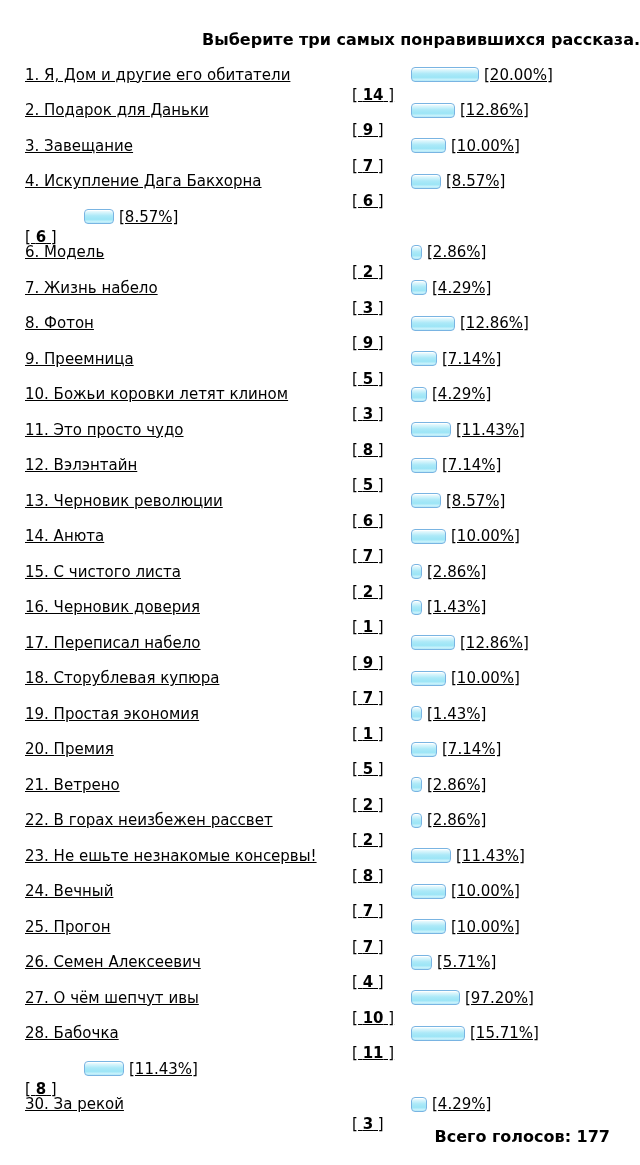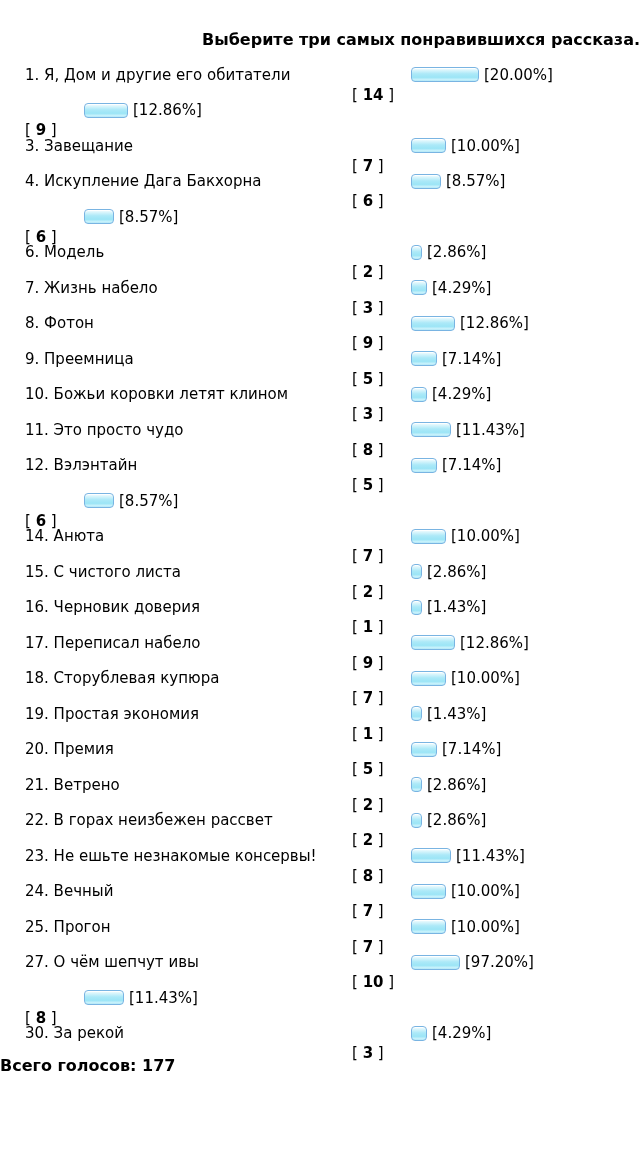--- a/index.html
+++ b/index.html
@@ -8,21 +8,21 @@
     font-family:"DejaVu Sans","Liberation Sans",sans-serif;
     font-size:15px;color:#000;
     -webkit-font-smoothing:antialiased;
   }
   .poll-title{
     margin-top:30px;
     text-align:right;
     font-weight:bold;
     font-size:16px;
   }
-  .rows{margin-top:8px;}
+  .rows{margin-top:8px;text-decoration:underline;}
   .row{
     height:35.5px;
     display:flex;
     align-items:center;
     padding-left:25px;
     white-space:nowrap;
   }
   .t{width:327px;overflow:hidden;}
   .c{width:59px;margin-top:40px;}
   .c b{font-weight:bold;}
@@ -36,41 +36,42 @@
       #f9feff 0%,
       #d8f5fc 18%,
       #ace9f8 45%,
       #9ce5f6 72%,
       #c9f2fc 90%,
       #b0e6f6 100%);
     box-shadow:inset 0 1px 0 rgba(255,255,255,0.85);
   }
   .p{margin-left:5px;}
   .total{
-    text-align:left;
+    text-align:right;
     font-weight:bold;
     font-size:16px;
     margin-top:5px;
     padding-right:30px;
   }
 </style>
 </head>
 <body>
 
 <div class="poll-title">Выберите три самых понравившихся рассказа.</div>
 
 <div class="rows">
   <div class="row">
     <span class="t">1. Я, Дом и другие его обитатели</span>
     <span class="c"><span>[ </span><b>14</b><span> ]</span></span>
     <span class="bar" style="width: 66px;"></span>
     <span class="p">[20.00%]</span>
   </div>
 
   <div class="row">
+    <span class="t">2. Подарок для Даньки</span>
     <span class="c"><span>[ </span><b>9</b><span> ]</span></span>
     <span class="bar" style="width: 42px;"></span>
     <span class="p">[12.86%]</span>
   </div>
 
   <div class="row">
     <span class="t">3. Завещание</span>
     <span class="c"><span>[ </span><b>7</b><span> ]</span></span>
     <span class="bar" style="width: 33px;"></span>
     <span class="p">[10.00%]</span>
@@ -132,20 +133,21 @@
   </div>
 
   <div class="row">
     <span class="t">12. Вэлэнтайн</span>
     <span class="c"><span>[ </span><b>5</b><span> ]</span></span>
     <span class="bar" style="width: 24px;"></span>
     <span class="p">[7.14%]</span>
   </div>
 
   <div class="row">
+    <span class="t">13. Черновик революции</span>
     <span class="c"><span>[ </span><b>6</b><span> ]</span></span>
     <span class="bar" style="width: 28px;"></span>
     <span class="p">[8.57%]</span>
   </div>
 
   <div class="row">
     <span class="t">14. Анюта</span>
     <span class="c"><span>[ </span><b>7</b><span> ]</span></span>
     <span class="bar" style="width: 33px;"></span>
     <span class="p">[10.00%]</span>
@@ -221,28 +223,40 @@
     <span class="p">[10.00%]</span>
   </div>
 
   <div class="row">
     <span class="t">25. Прогон</span>
     <span class="c"><span>[ </span><b>7</b><span> ]</span></span>
     <span class="bar" style="width: 33px;"></span>
     <span class="p">[10.00%]</span>
   </div>
 
+  <div class="row">
+    <span class="t">26. Семен Алексеевич</span>
+    <span class="c"><span>[ </span><b>4</b><span> ]</span></span>
+    <span class="bar" style="width: 19px;"></span>
+    <span class="p">[5.71%]</span>
+  </div>
 
   <div class="row">
     <span class="t">27. О чём шепчут ивы</span>
     <span class="c"><span>[ </span><b>10</b><span> ]</span></span>
     <span class="bar" style="width: 47px;"></span>
     <span class="p">[97.20%]</span>
   </div>
 
+  <div class="row">
+    <span class="t">28. Бабочка</span>
+    <span class="c"><span>[ </span><b>11</b><span> ]</span></span>
+    <span class="bar" style="width: 52px;"></span>
+    <span class="p">[15.71%]</span>
+  </div>
 
   <div class="row">
     <span class="c"><span>[ </span><b>8</b><span> ]</span></span>
     <span class="bar" style="width: 38px;"></span>
     <span class="p">[11.43%]</span>
   </div>
 
   <div class="row">
     <span class="t">30. За рекой</span>
     <span class="c"><span>[ </span><b>3</b><span> ]</span></span>

